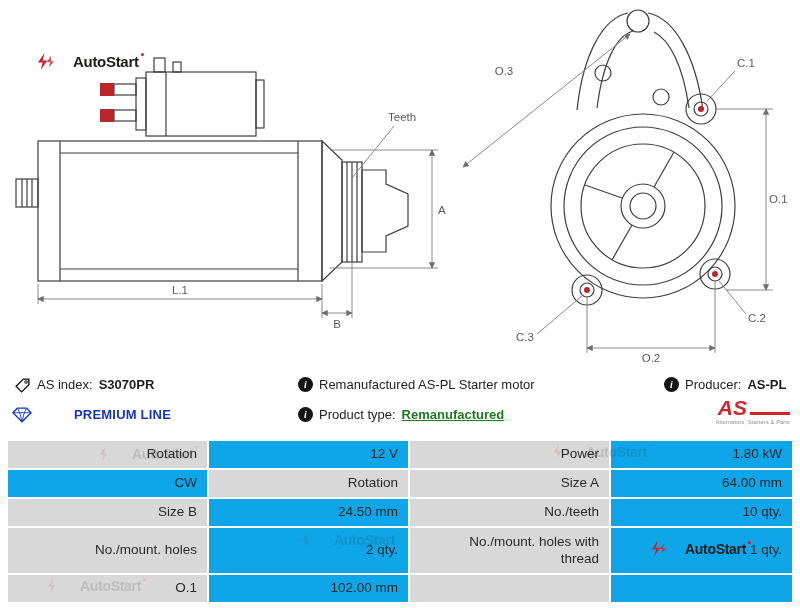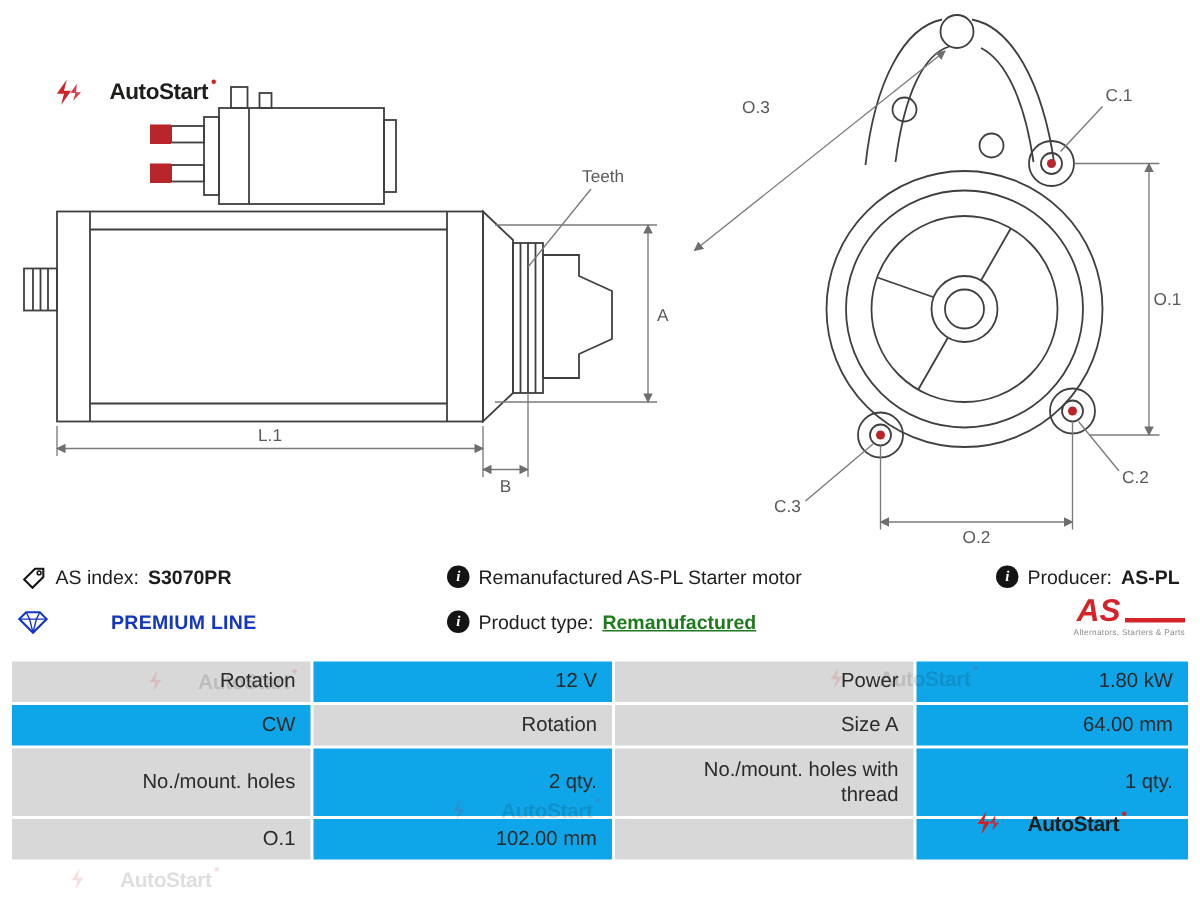--- a/index.html
+++ b/index.html
@@ -211,20 +211,26 @@
       <div class="cell value">12 V</div>
       <div class="cell label">Power</div>
       <div class="cell value">1.80 kW</div>
     </div>
     <div class="spec-row">
       <div class="cell value">CW</div>
       <div class="cell label">Rotation</div>
       <div class="cell label">Size A</div>
       <div class="cell value">64.00 mm</div>
     </div>
+    <div class="spec-row">
+      <div class="cell label">Size B</div>
+      <div class="cell value">24.50 mm</div>
+      <div class="cell label">No./teeth</div>
+      <div class="cell value">10 qty.</div>
+    </div>
     <div class="spec-row row-tall">
       <div class="cell label">No./mount. holes</div>
       <div class="cell value">2 qty.</div>
       <div class="cell label pl-lg">No./mount. holes with thread</div>
       <div class="cell value">1 qty.</div>
     </div>
     <div class="spec-row">
       <div class="cell label">O.1</div>
       <div class="cell value">102.00 mm</div>
       <div class="cell label"></div>

